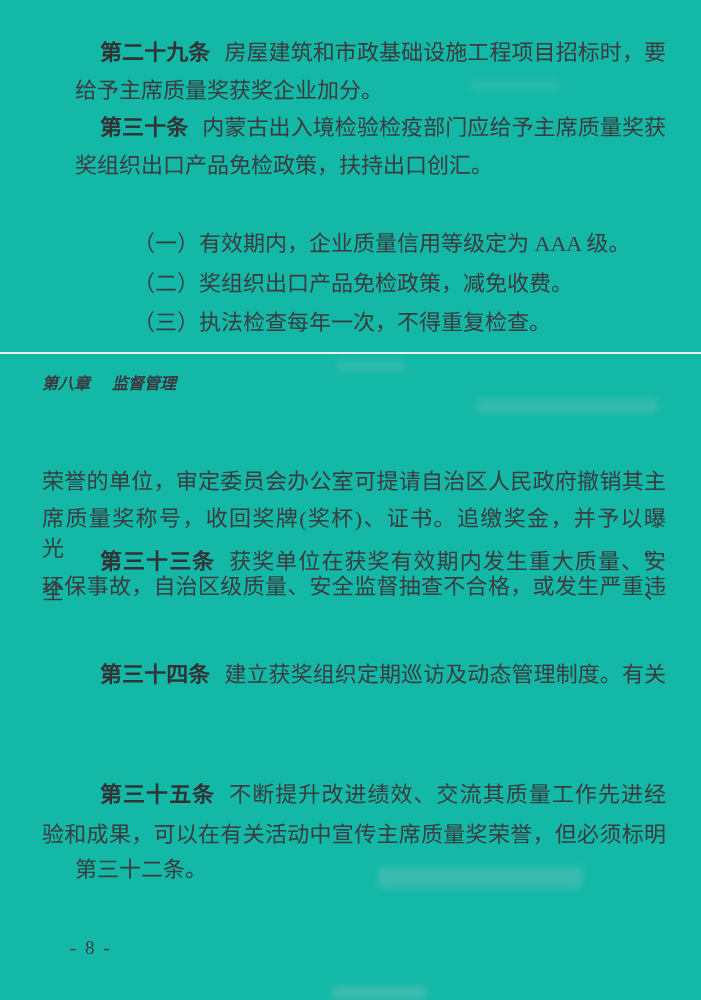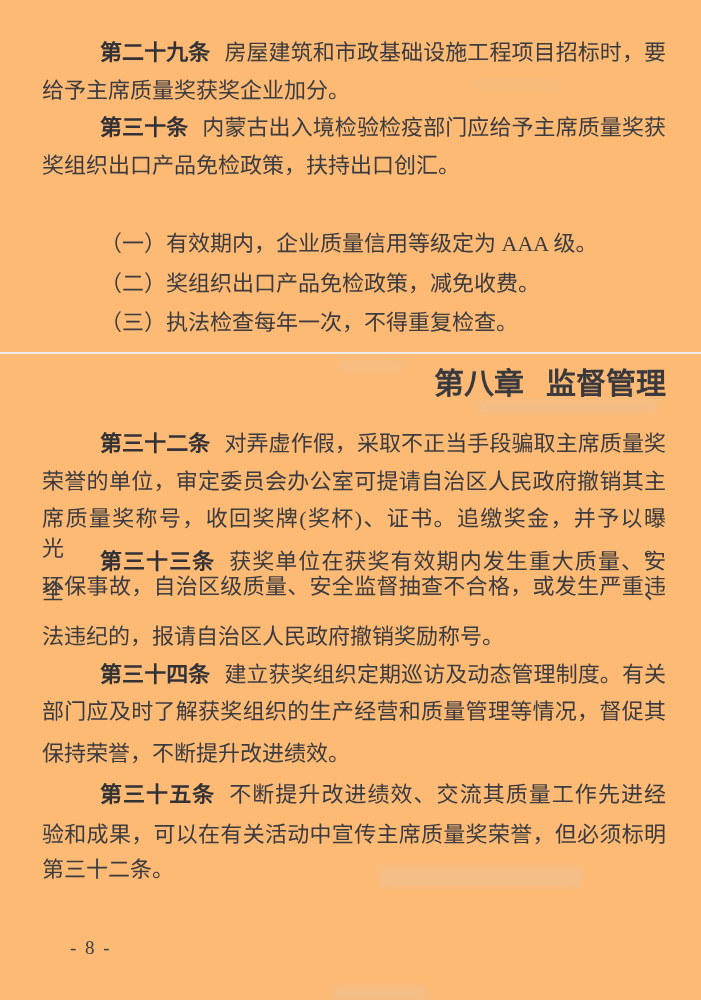--- a/index.html
+++ b/index.html
@@ -4,58 +4,59 @@
 <style>
   html,body{margin:0;padding:0;}
   body{
     width:701px;height:1000px;
     background:#f4f4f4;
     font-family:"Liberation Serif","DejaVu Serif",serif;
   }
   .page{
     position:relative;
     width:701px;height:1000px;
-    background:#fdba74;
+    background:#14b8a6;
     overflow:hidden;
     color:#3b3b40;
   }
   .line{
     position:absolute;
     left:42px;
     width:624px;
     height:30px;
     line-height:30px;
     font-size:22px;
     color:#3b3b40;
     white-space:nowrap;
   }
   .jf{
     text-align:justify;
     text-align-last:justify;
     white-space:normal;
   }
-  .lf{ text-align:left; }
+  .lf{ text-align:left;margin-left:33px; }
   .ind{ text-indent:58px; }
   .num{
     font-family:"Liberation Sans","DejaVu Sans",sans-serif;
     font-weight:700;
     color:#323237;
     margin-right:14px;
   }
   .heading{
     position:absolute;
     left:42px;
     width:624px;
     height:30px;
     line-height:30px;
-    text-align:right;
-    font-size:30px;
+    text-align:left;
+    font-size:16px;
     font-weight:700;
     font-family:"Liberation Sans","DejaVu Sans",sans-serif;
     color:#39393e;
+    font-style:italic;
   }
   .heading .ch{ margin-right:22px; }
   .footer{
     position:absolute;
     left:70px;
     top:937px;
     font-size:19px;
     letter-spacing:2px;
     color:#3c3c46;
   }
@@ -87,31 +88,27 @@
 
 
   <div class="line lf ind" style="top:229px">（一）有效期内，企业质量信用等级定为 AAA 级。</div>
   <div class="line lf ind" style="top:269px">（二）奖组织出口产品免检政策，减免收费。</div>
   <div class="line lf ind" style="top:308px">（三）执法检查每年一次，不得重复检查。</div>
 
   <div class="rule"></div>
 
   <div class="heading" style="top:369px"><span class="ch">第八章</span><span class="ct">监督管理</span></div>
 
-  <div class="line jf ind" style="top:429px"><span class="num">第三十二条</span><span>对弄虚作假，采取不正当手段骗取主席质量奖</span></div>
   <div class="line jf" style="top:467px">荣誉的单位，审定委员会办公室可提请自治区人民政府撤销其主</div>
   <div class="line jf ind" style="top:547px"><span class="num">第三十三条</span><span>获奖单位在获奖有效期内发生重大质量、安全、</span></div>
 
   <div class="line jf" style="top:504px">席质量奖称号，收回奖牌(奖杯)、证书。追缴奖金，并予以曝光。</div>
   <div class="line jf" style="top:572px">环保事故，自治区级质量、安全监督抽查不合格，或发生严重违</div>
-  <div class="line lf" style="top:622px">法违纪的，报请自治区人民政府撤销奖励称号。</div>
 
   <div class="line jf ind" style="top:660px"><span class="num">第三十四条</span><span>建立获奖组织定期巡访及动态管理制度。有关</span></div>
-  <div class="line jf" style="top:697px">部门应及时了解获奖组织的生产经营和质量管理等情况，督促其</div>
-  <div class="line lf" style="top:739px">保持荣誉，不断提升改进绩效。</div>
 
   <div class="line jf ind" style="top:780px"><span class="num">第三十五条</span><span>不断提升改进绩效、交流其质量工作先进经</span></div>
   <div class="line jf" style="top:820px">验和成果，可以在有关活动中宣传主席质量奖荣誉，但必须标明</div>
   <div class="line lf" style="top:855px">第三十二条。</div>
 
   <div class="smudge" style="left:470px;top:79px;width:90px;height:12px;opacity:0.10"></div>
   <div class="smudge" style="left:336px;top:360px;width:70px;height:12px;opacity:0.14"></div>
   <div class="smudge" style="left:476px;top:399px;width:182px;height:14px;opacity:0.18"></div>
   <div class="smudge" style="left:378px;top:866px;width:205px;height:22px;opacity:0.20"></div>
   <div class="smudge" style="left:332px;top:986px;width:95px;height:14px;opacity:0.22"></div>

